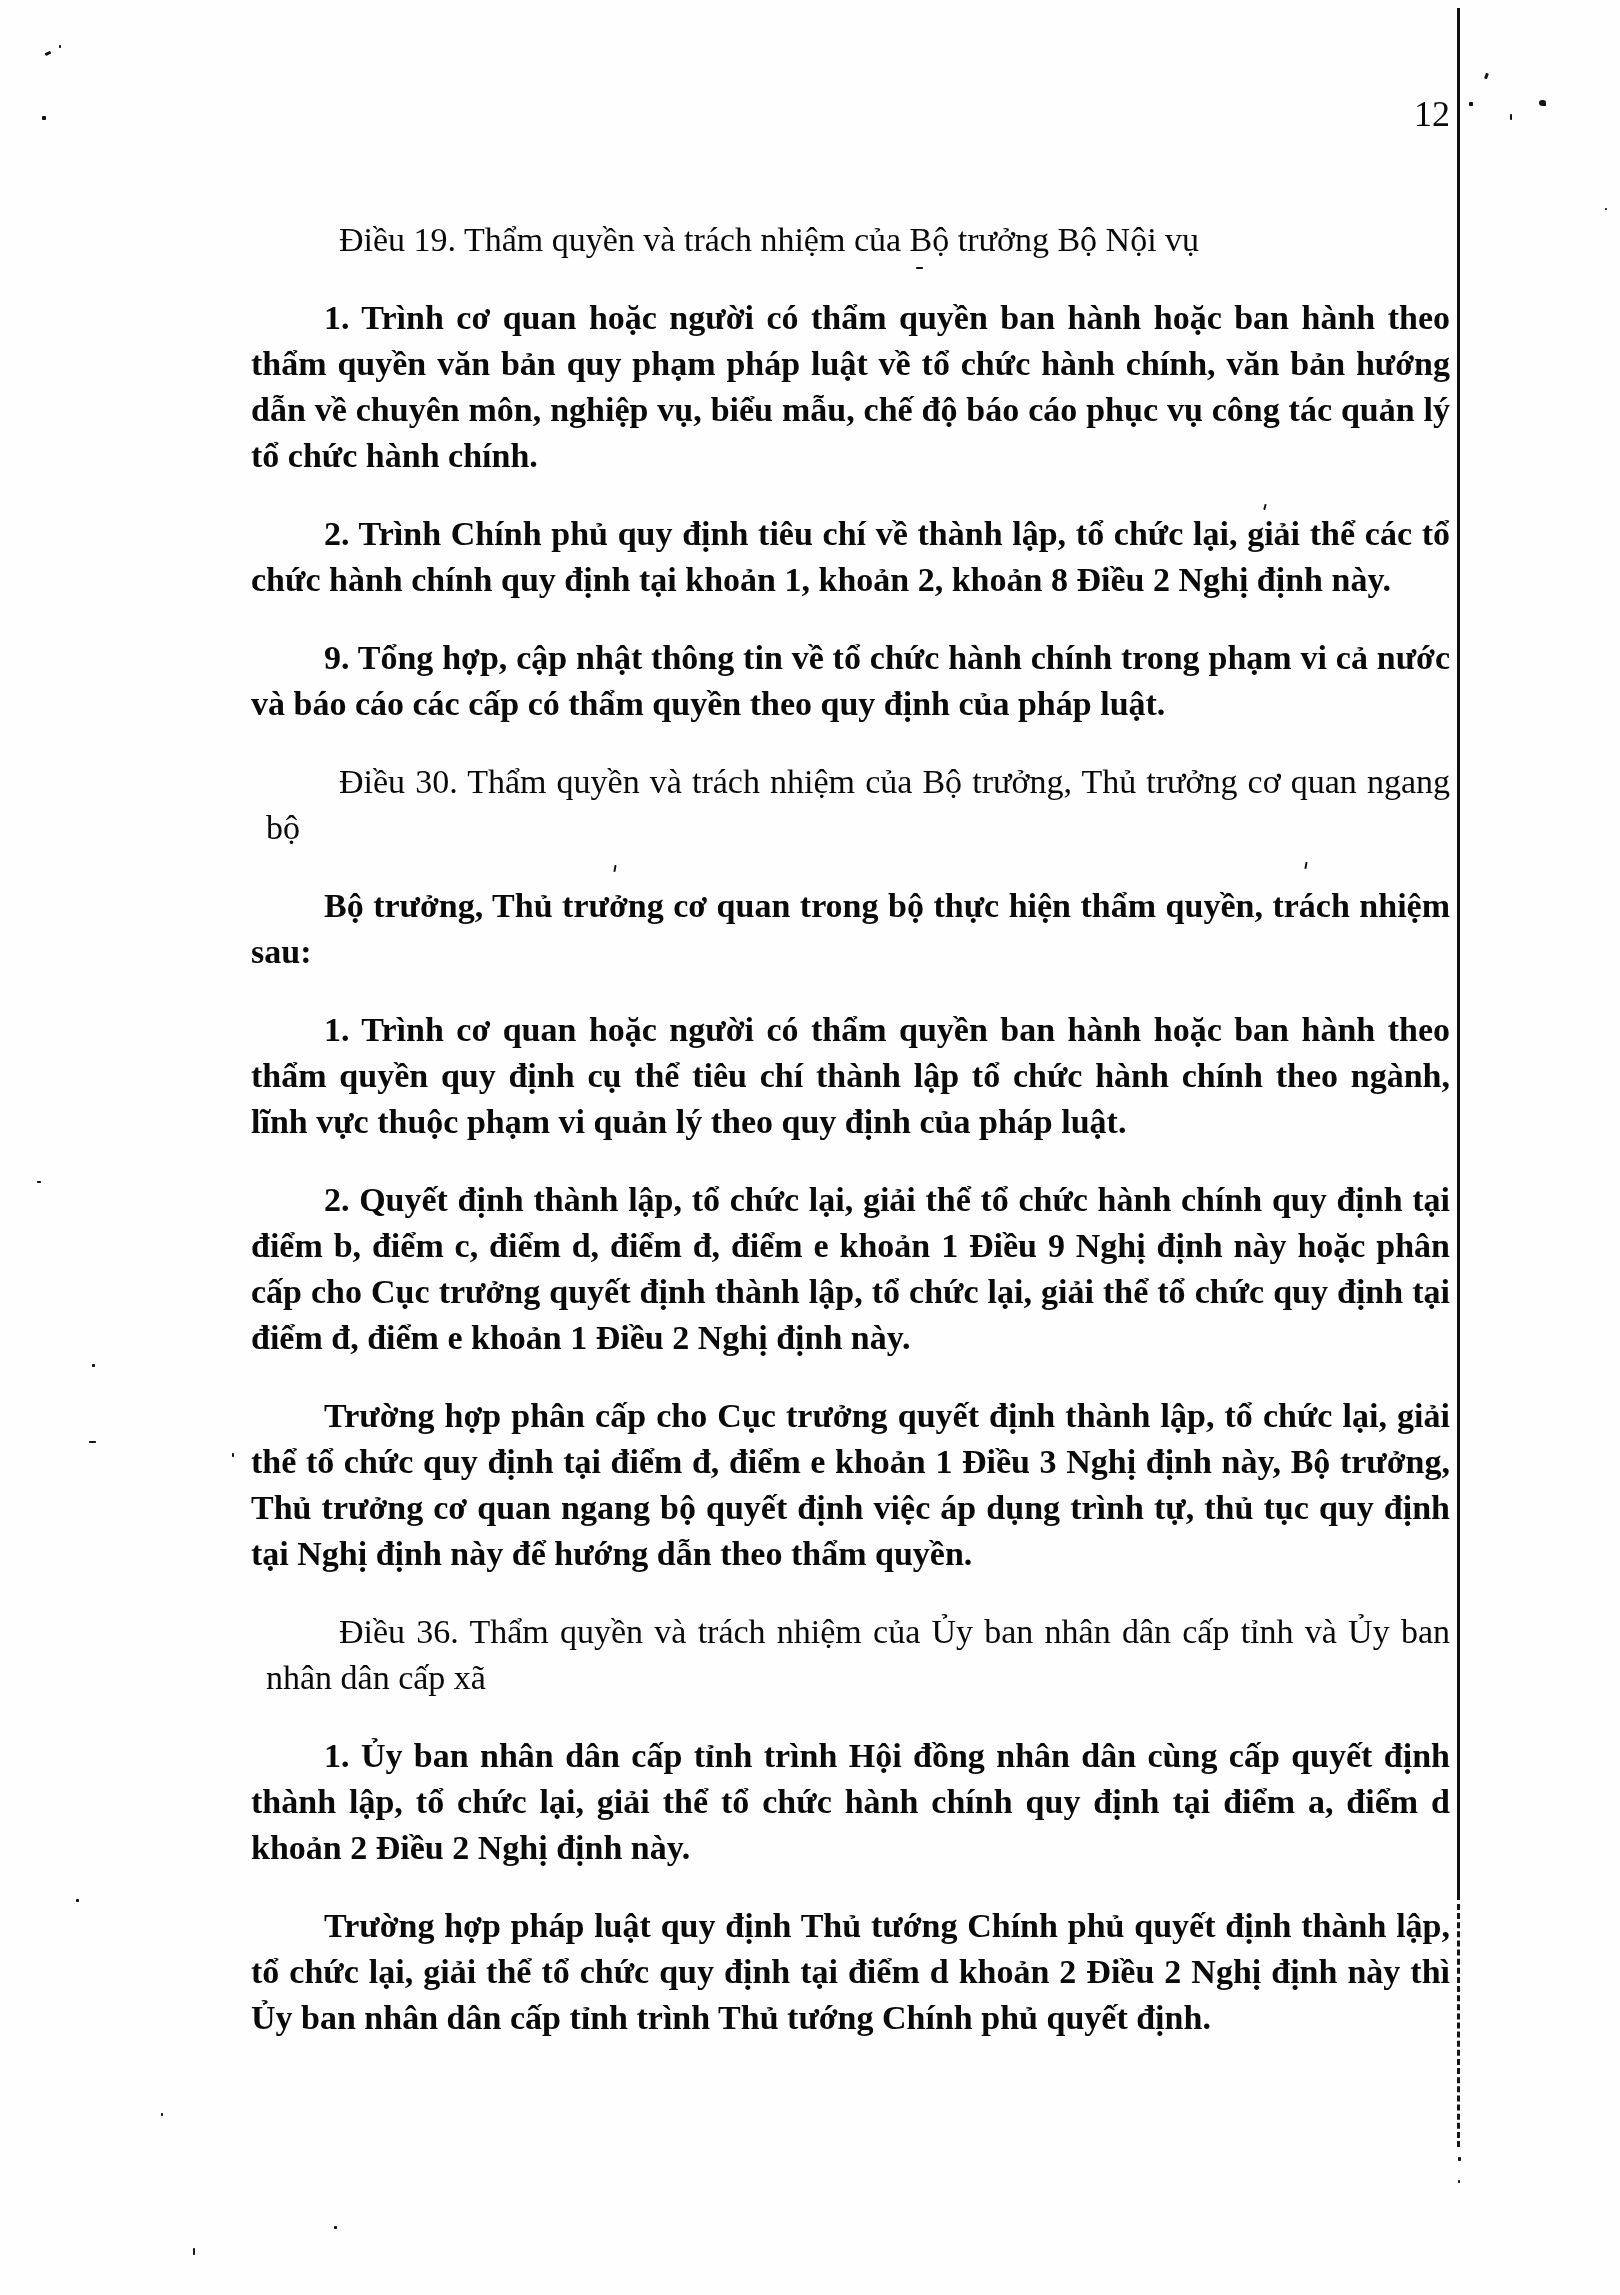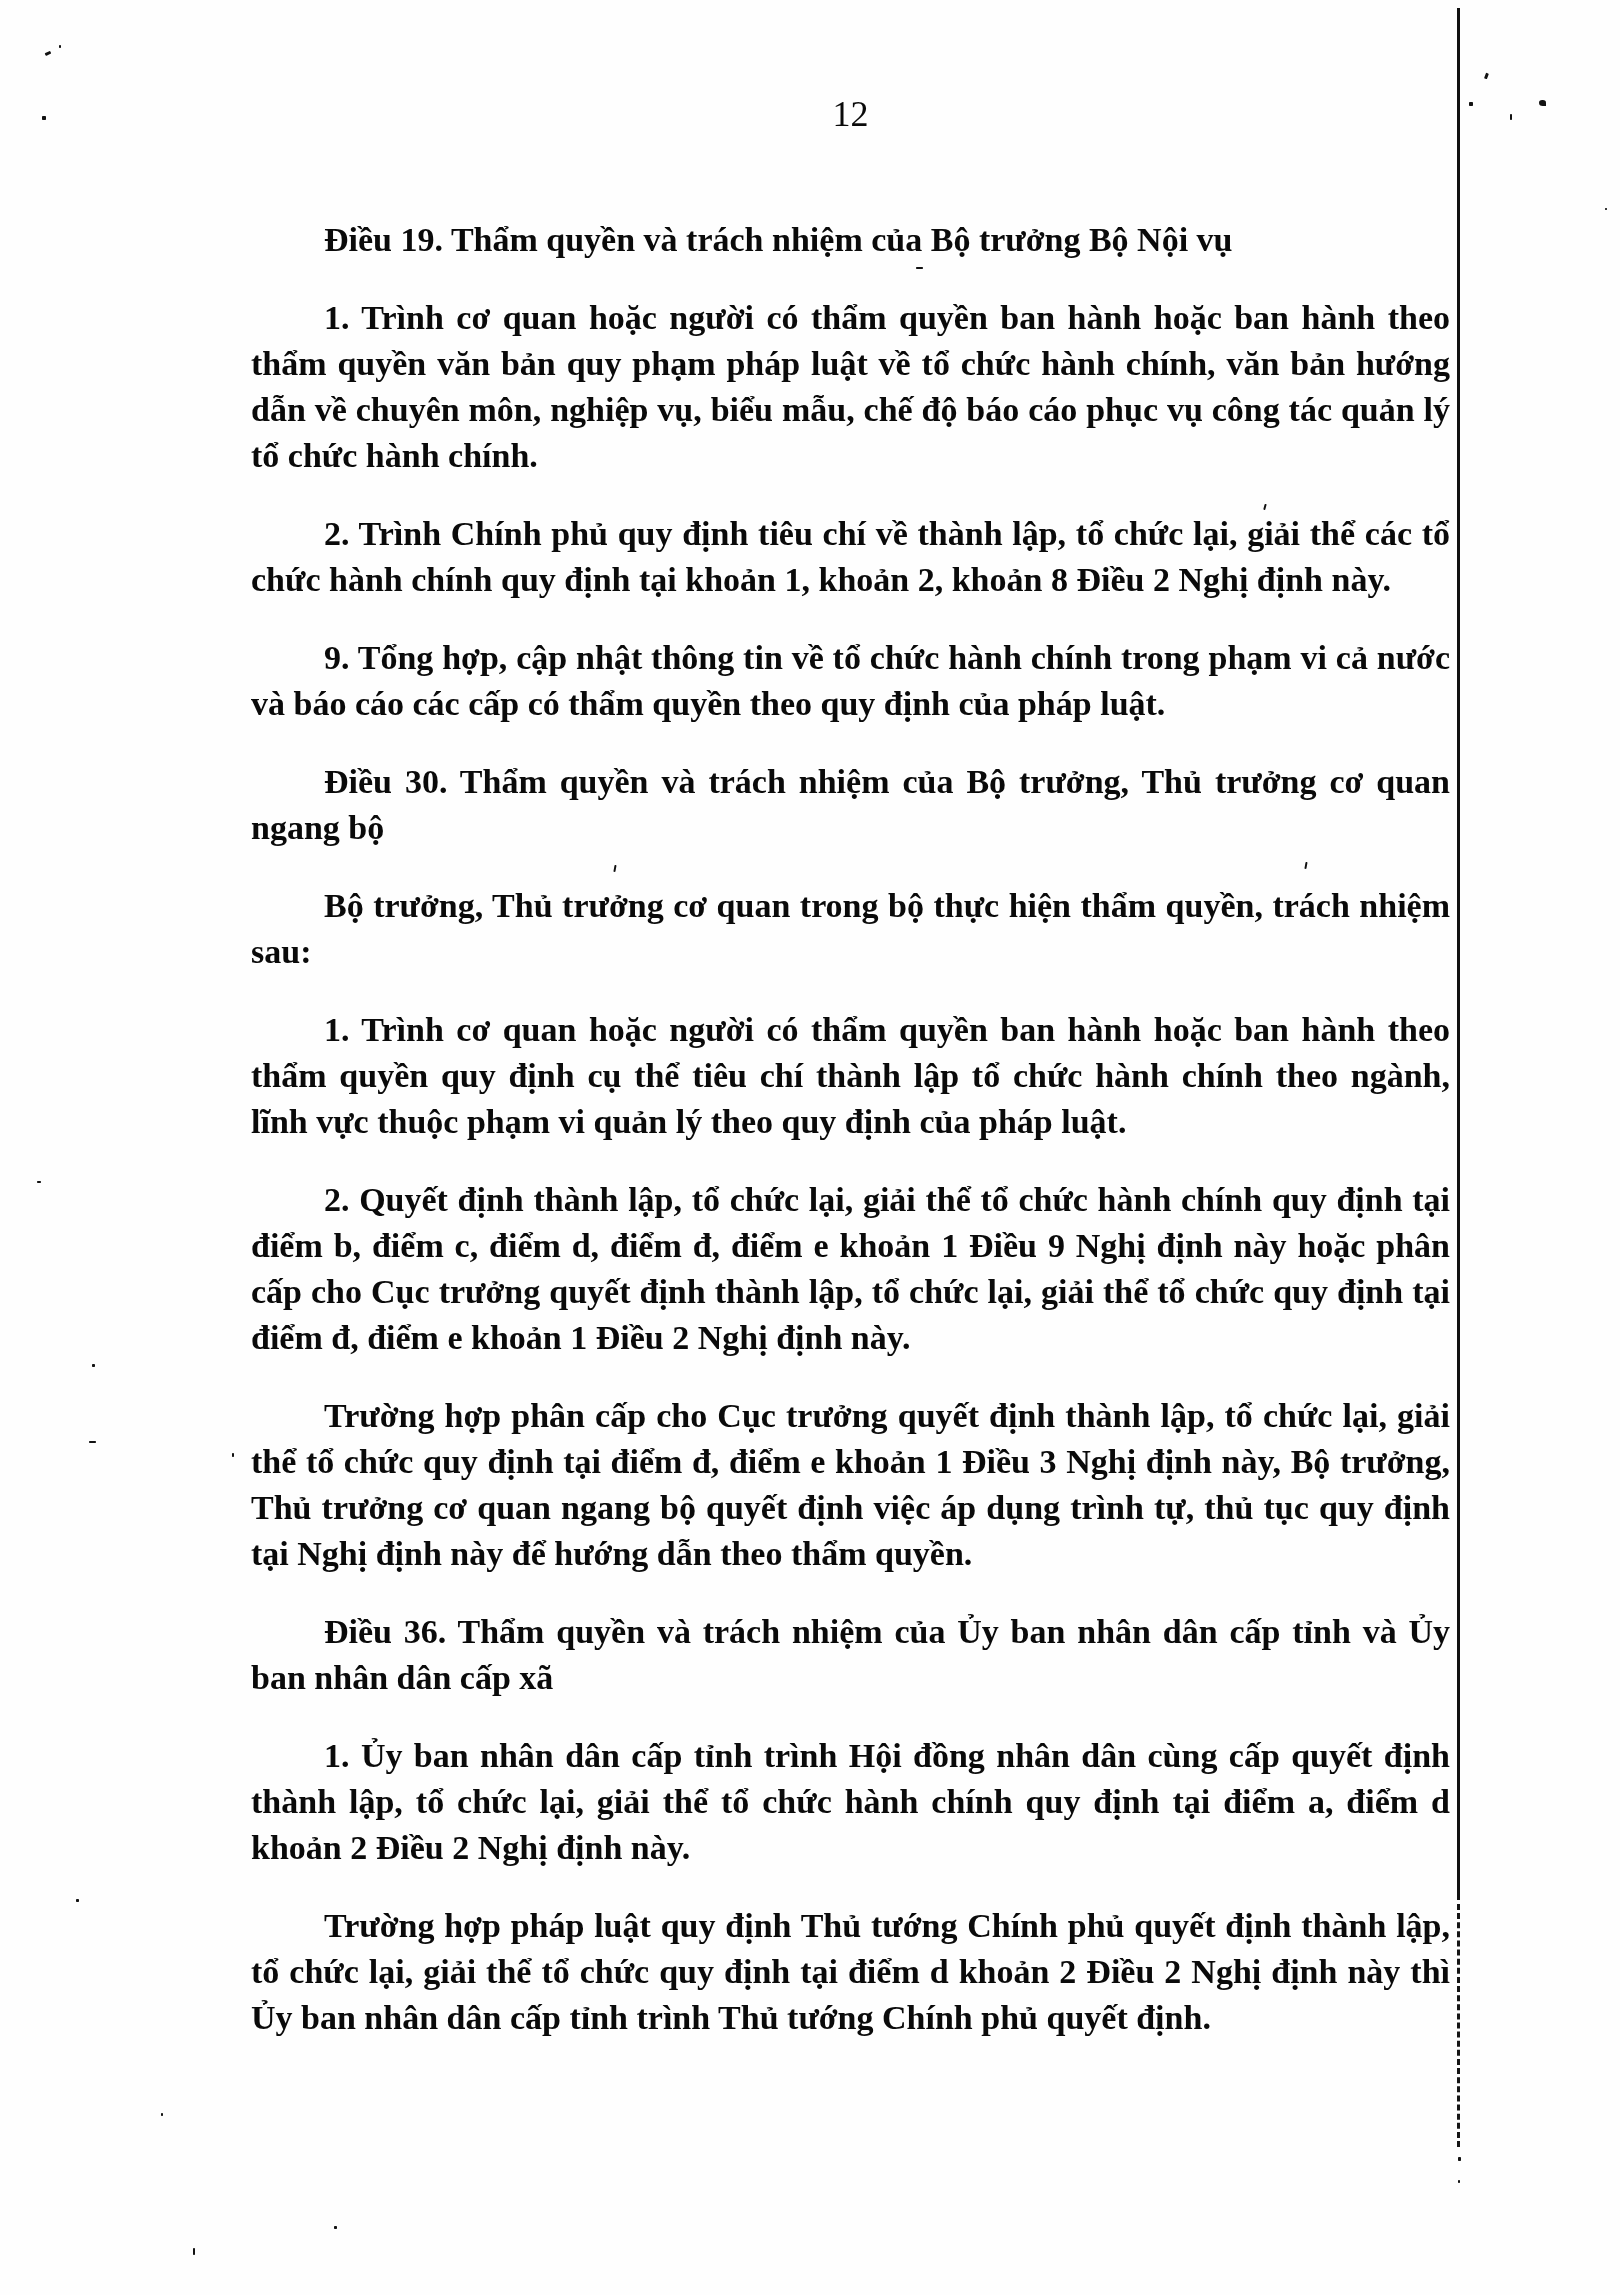--- a/index.html
+++ b/index.html
@@ -10,42 +10,42 @@
     background: #fefefe;
     overflow: hidden;
     font-family: "Liberation Serif", "DejaVu Serif", serif;
     color: #0a0a0a;
   }
   .page-number {
     position: absolute;
     top: 94px;
     left: 251px;
     width: 1199px;
-    text-align: center;
+    text-align: right;
     font-size: 36px;
     line-height: 41px;
   }
   .content {
     position: absolute;
     top: 217px;
     left: 251px;
     width: 1199px;
     font-size: 34px;
     line-height: 46px;
     text-align: justify;
   }
   .content p, .content h2 {
     margin: 0 0 32px 0;
     padding: 0;
     text-indent: 73px;
     font-size: 34px;
     line-height: 46px;
     font-weight: bold;
   }
-  .content h2 { font-weight: bold; }
+  .content h2 { font-weight: normal; margin-left: 15px; }
   
   .scan-line-solid {
     position: absolute;
     left: 1457px; top: 8px;
     width: 3.2px; height: 1892px;
     background: #101010;
   }
   .scan-line-dashed {
     position: absolute;
     left: 1457px; top: 1904px;

